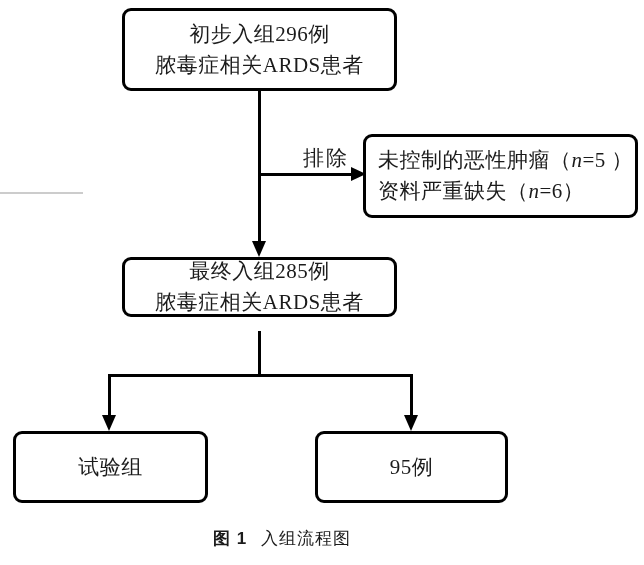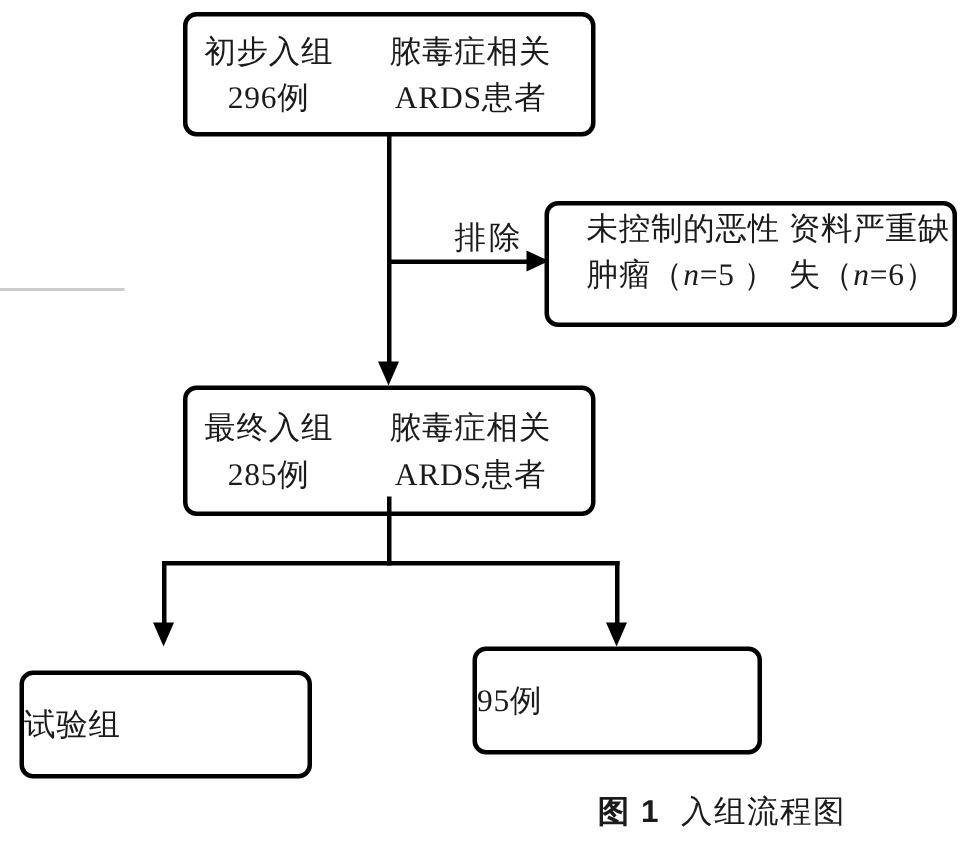--- a/index.html
+++ b/index.html
@@ -16,32 +16,33 @@
     font-family: "Liberation Serif", "DejaVu Serif", serif;
     color: #1b1b1b;
   }
   .fbox {
     position: absolute;
     box-sizing: border-box;
     border: 3px solid #000000;
     border-radius: 9px;
     background: #ffffff;
     display: flex;
-    flex-direction: row;
+    flex-direction: column;
+    justify-content: center;
     font-size: 21px;
     line-height: 31px;
     letter-spacing: 0.5px;
   }
   .fbox.centered { align-items: center; text-align: center; }
-  .fbox.lefted   { align-items: flex-start; text-align: left; padding-left: 25px; }
+  .fbox.lefted   { align-items: flex-start; text-align: left; padding-left: 12px; }
 
   .box-initial   { left: 122px; top: 8px;   width: 275px; height: 83px; }
   .box-exclusion { left: 363px; top: 134px; width: 275px; height: 84px; }
-  .box-final     { left: 122px; top: 257px; width: 275px; height: 87px; }
-  .box-exp       { left: 13px;  top: 431px; width: 195px; height: 72px; margin-top: 16px; }
+  .box-final     { left: 122px; top: 257px; width: 275px; height: 60px; }
+  .box-exp       { left: 13px;  top: 431px; width: 195px; height: 72px; }
   .box-ctrl      { left: 315px; top: 431px; width: 193px; height: 72px; }
 
   .line {
     position: absolute;
     background: #000000;
   }
   .vline-1   { left: 258px; top: 89px;  width: 3px;   height: 153px; }
   .hline-exc { left: 259px; top: 173px; width: 93px;  height: 3px; }
   .vline-2   { left: 258px; top: 331px; width: 3px;   height: 46px; }
   .hline-br  { left: 108px; top: 374px; width: 305px; height: 3px; }
@@ -78,22 +79,22 @@
   }
   .nvar {
     font-style: italic;
     font-family: "Liberation Serif", "DejaVu Serif", serif;
   }
   .caption {
     position: absolute;
     left: 0;
     top: 527px;
     width: 564px;
-    text-align: right;
-    font-size: 21px;
+    text-align: center;
+    font-size: 17px;
     white-space: nowrap;
   }
   .caption .cap-label {
     font-family: "Liberation Sans", "DejaVu Sans", sans-serif;
     font-weight: 700;
     letter-spacing: 1px;
   }
   .caption .cap-title {
     margin-left: 14px;
     letter-spacing: 1px;

